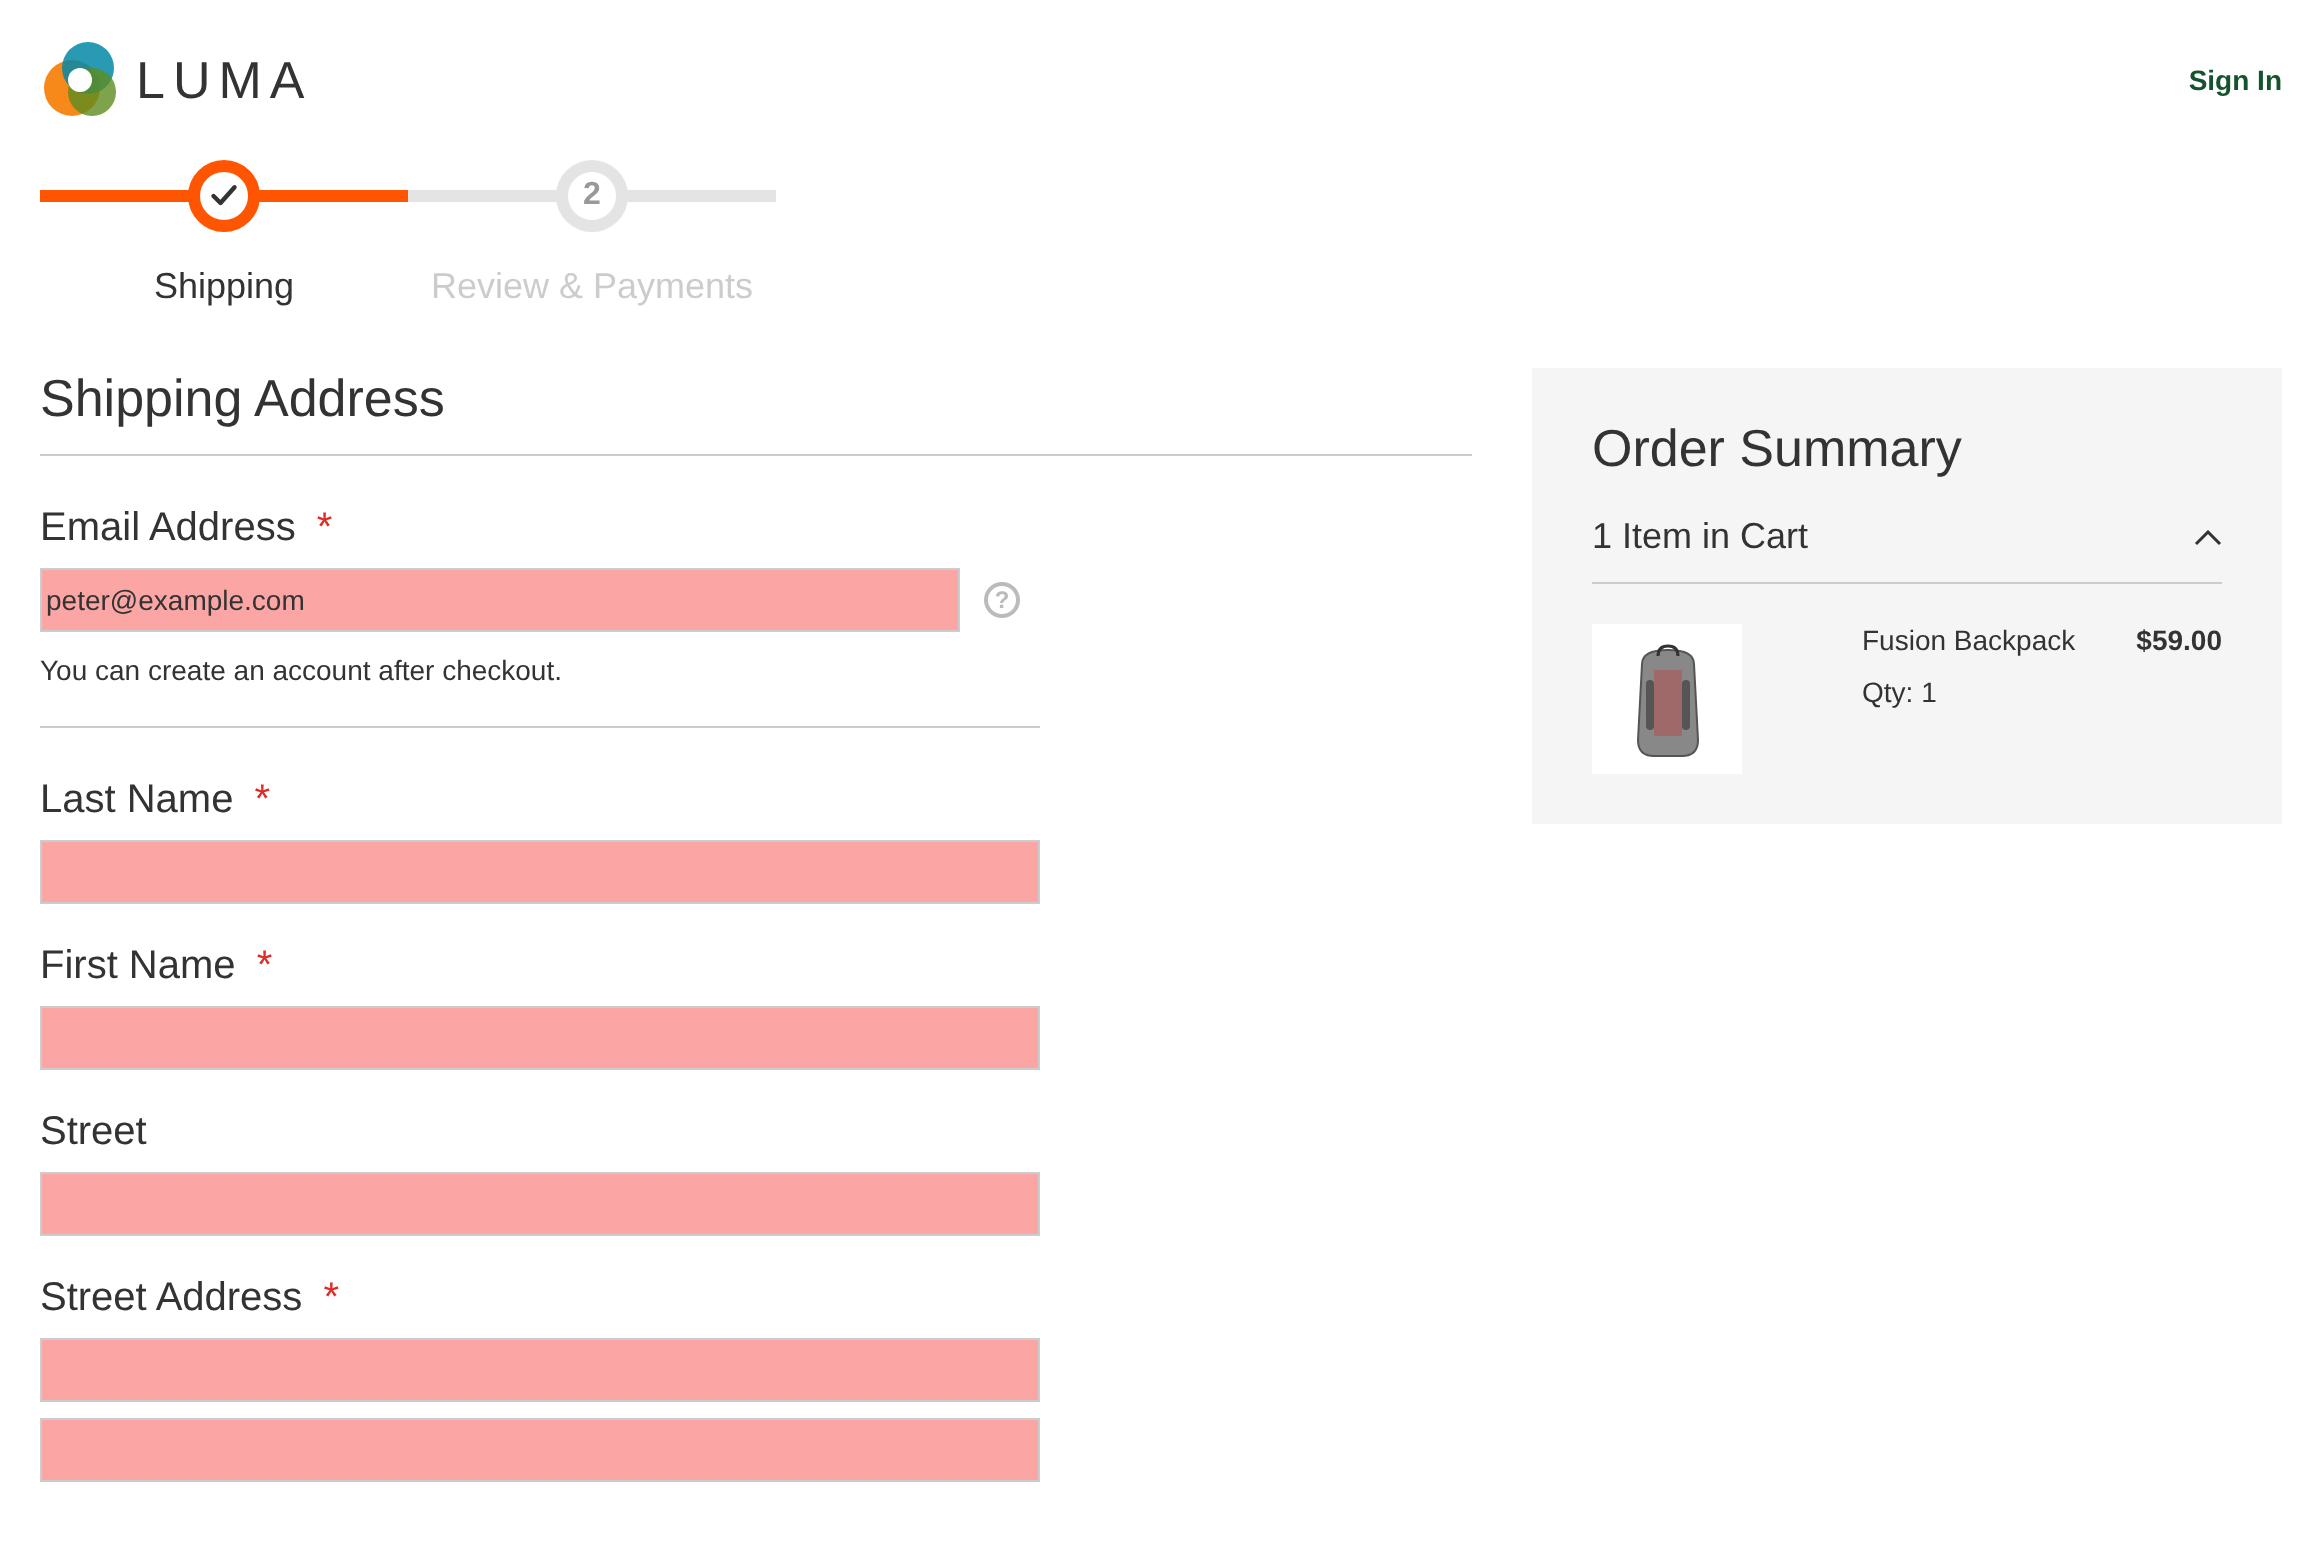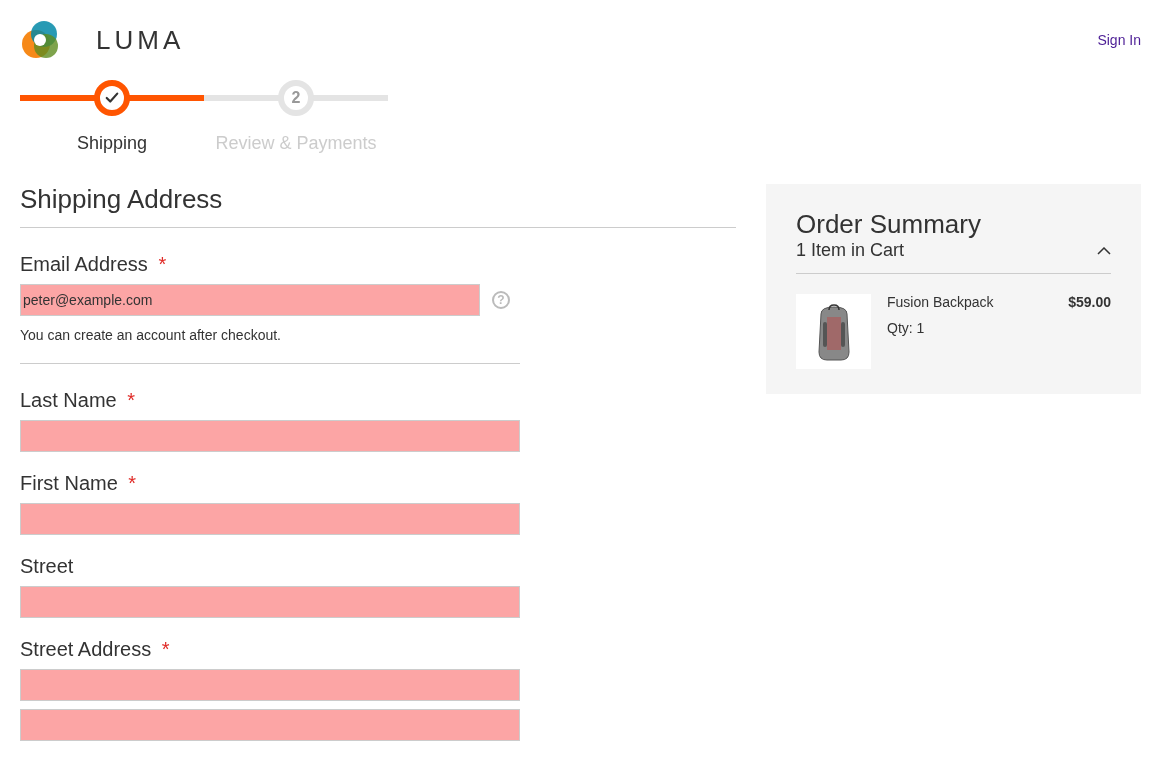--- a/index.html
+++ b/index.html
@@ -2,22 +2,22 @@
 <html><head>
   <meta charset="utf-8">
   <style>
     * { box-sizing: border-box; margin: 0; padding: 0; }
     body { font-family: 'Helvetica Neue', Helvetica, Arial, sans-serif; color: #333; background: #fff; }
     .page { width: 1161px; margin: 0 auto; padding: 0 20px; }
     
     
     .header { display: flex; justify-content: space-between; align-items: center; padding: 20px 0; }
     .logo { display: flex; align-items: center; gap: 8px; }
-    .logo-text { font-size: 26px; font-weight: 400; letter-spacing: 4px; color: #333; margin-left: 28px; }
-    .sign-in { color: #4c1d95; font-size: 14px; text-decoration: none; }
+    .logo-text { font-size: 26px; font-weight: 400; letter-spacing: 4px; color: #333; }
+    .sign-in { color: #14532d; font-size: 14px; text-decoration: none; font-weight: bold; }
     
     
     .progress { display: flex; margin: 15px 0 30px; }
     .step { width: 184px; text-align: center; position: relative; }
     .step-bar { height: 6px; background: #e4e4e4; position: relative; }
     .step.active .step-bar { background: #ff5501; }
     .step-circle { position: absolute; top: -15px; left: 50%; transform: translateX(-50%); width: 36px; height: 36px; border-radius: 50%; border: 6px solid #e4e4e4; background: #fff; display: flex; align-items: center; justify-content: center; font-weight: 600; font-size: 16px; color: #999; }
     .step.active .step-circle { border-color: #ff5501; color: #333; }
     .step-label { margin-top: 32px; font-size: 18px; font-weight: 300; color: #ccc; }
     .step.active .step-label { color: #333; }
@@ -39,28 +39,28 @@
     .field-input { width: 460px; height: 32px; padding: 5px 2px; border: 1px solid #ccc; font-size: 14px; color: #333; background: #fca5a5; }
     .field-note { font-size: 14px; color: #333; margin-top: 11px; }
     .help-icon { width: 18px; height: 18px; border: 2px solid #bbb; border-radius: 50%; display: flex; align-items: center; justify-content: center; color: #bbb; font-size: 12px; font-weight: bold; cursor: pointer; }
     
     .divider { border: none; border-top: 1px solid #ccc; margin: 20px 0 25px; max-width: 500px; }
     
     .street-inputs { display: flex; flex-direction: column; gap: 8px; }
     
     
     .order-summary { background: #f5f5f5; padding: 25px 30px; }
-    .summary-title { font-size: 26px; font-weight: 300; color: #333; }
+    .summary-title { font-size: 26px; font-weight: 300; color: #333; margin-bottom: 18px; }
     .cart-header { display: flex; justify-content: space-between; align-items: center; padding-bottom: 12px; border-bottom: 1px solid #ccc; cursor: pointer; }
     .cart-count { font-size: 18px; font-weight: 300; color: #333; }
     .chevron { width: 14px; height: 8px; }
     .cart-items { padding-top: 20px; }
     .cart-item { display: flex; gap: 16px; }
     .item-image { width: 75px; height: 75px; background: #fff; display: flex; align-items: center; justify-content: center; }
-    .item-details { flex: 1; }
+    .item-details { flex: 1; margin-left: 44px; }
     .item-top { display: flex; justify-content: space-between; }
     .item-name { font-size: 14px; color: #333; }
     .item-price { font-size: 14px; font-weight: 600; color: #333; }
     .item-qty { font-size: 14px; color: #333; margin-top: 10px; }
   </style>
 </head>
 <body>
 
 <div class="page">
   <div class="header">

